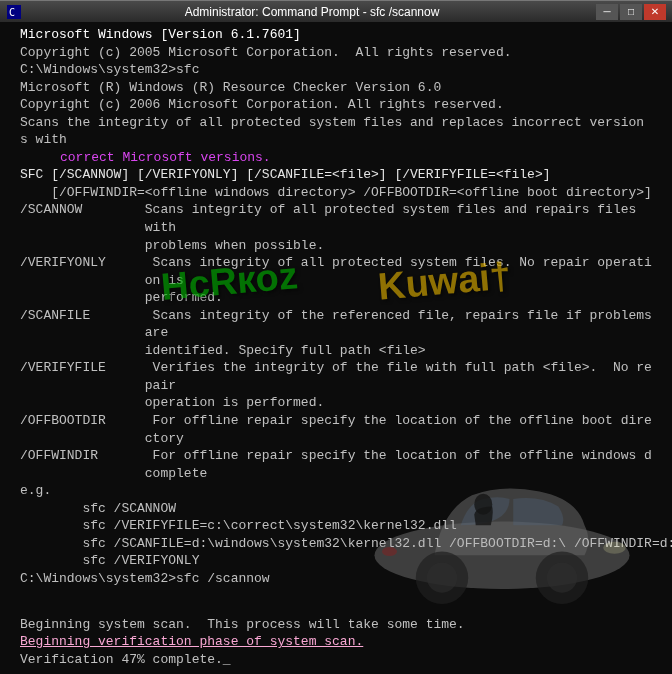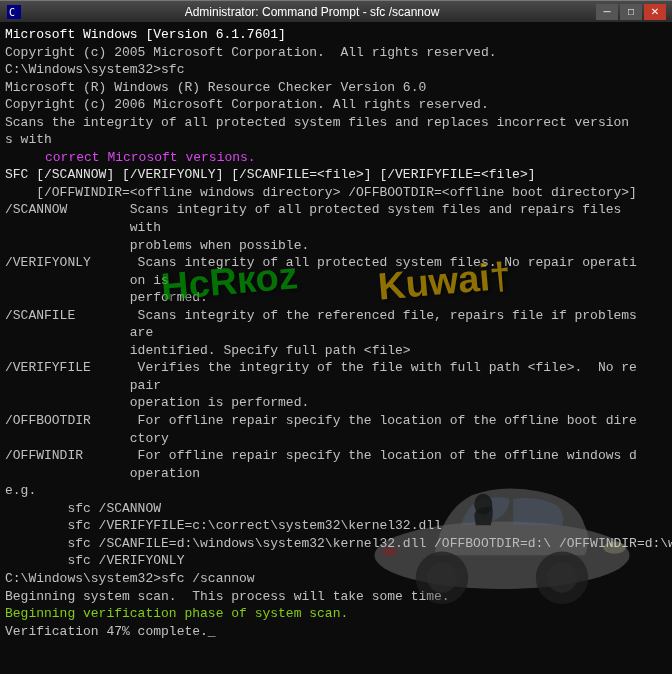--- a/index.html
+++ b/index.html
@@ -56,21 +56,21 @@
 
     .tb-btn.minimize { background: #555; }
     .tb-btn.maximize { background: #555; }
     .tb-btn.close { background: #c0392b; }
 
     .cmd-window {
       background: #0c0c0c;
       color: #c0c0c0;
       font-size: 13px;
       line-height: 1.35;
-      padding: 4px 5px;
+      padding: 4px 20px;
       height: calc(674px - 22px);
       overflow: hidden;
       position: relative;
     }
 
     .line {
       white-space: pre;
       font-size: 13px;
       color: #c0c0c0;
     }
@@ -165,34 +165,34 @@
       <div class="line" style="color: rgb(192, 192, 192);">                performed.</div>
       <div class="line" style="color: rgb(192, 192, 192);">/SCANFILE        Scans integrity of the referenced file, repairs file if problems</div>
       <div class="line" style="color: rgb(192, 192, 192);">                are</div>
       <div class="line" style="color: rgb(192, 192, 192);">                identified. Specify full path &lt;file&gt;</div>
       <div class="line" style="color: rgb(192, 192, 192);">/VERIFYFILE      Verifies the integrity of the file with full path &lt;file&gt;.  No re</div>
       <div class="line" style="color: rgb(192, 192, 192);">                pair</div>
       <div class="line" style="color: rgb(192, 192, 192);">                operation is performed.</div>
       <div class="line" style="color: rgb(192, 192, 192);">/OFFBOOTDIR      For offline repair specify the location of the offline boot dire</div>
       <div class="line" style="color: rgb(192, 192, 192);">                ctory</div>
       <div class="line" style="color: rgb(192, 192, 192);">/OFFWINDIR       For offline repair specify the location of the offline windows d</div>
-      <div class="line" style="color: rgb(192, 192, 192);">                operation</div>
+      <div class="line" style="color: rgb(192, 192, 192);">                complete</div>
       <div class="line" style="color: rgb(192, 192, 192);"></div>
       <div class="line" style="color: rgb(192, 192, 192);">e.g.</div>
       <div class="line" style="color: rgb(192, 192, 192);"></div>
       <div class="line" style="color: rgb(192, 192, 192);">        sfc /SCANNOW</div>
       <div class="line" style="color: rgb(192, 192, 192);">        sfc /VERIFYFILE=c:\correct\system32\kernel32.dll</div>
       <div class="line" style="color: rgb(192, 192, 192);">        sfc /SCANFILE=d:\windows\system32\kernel32.dll /OFFBOOTDIR=d:\ /OFFWINDIR=d:\windows</div>
       <div class="line" style="color: rgb(192, 192, 192);">        sfc /VERIFYONLY</div>
       <div class="line" style="color: rgb(192, 192, 192);"></div>
       <div class="line" style="color: rgb(192, 192, 192);">C:\Windows\system32&gt;sfc /scannow</div>
       <div class="line" style="color: rgb(192, 192, 192);"></div>
-      <div class="line" style="color: rgb(192, 192, 192);">Beginning system scan.  This process will take some time.</div>
-      <div class="line" style="color: rgb(192, 192, 192);"></div>
-      <div class="line" style="color: #84cc16;">Beginning verification phase of system scan.</div>
+      <div class="line" style="color: rgb(192, 192, 192); margin-top: 28px;">Beginning system scan.  This process will take some time.</div>
+      <div class="line" style="color: rgb(192, 192, 192);"></div>
+      <div class="line" style="color: #f9a8d4; text-decoration: underline;">Beginning verification phase of system scan.</div>
       <div class="line" style="color: rgb(192, 192, 192);">Verification 47% complete._</div>
     </div>
 
   <div class="watermark">
     <span class="wm-text-green">HcRкоz</span>
     <span class="wm-text-yellow">Kuwai†</span>
   </div>
 
   <svg class="car-overlay" viewBox="0 0 400 250" xmlns="http://www.w3.org/2000/svg">
 

